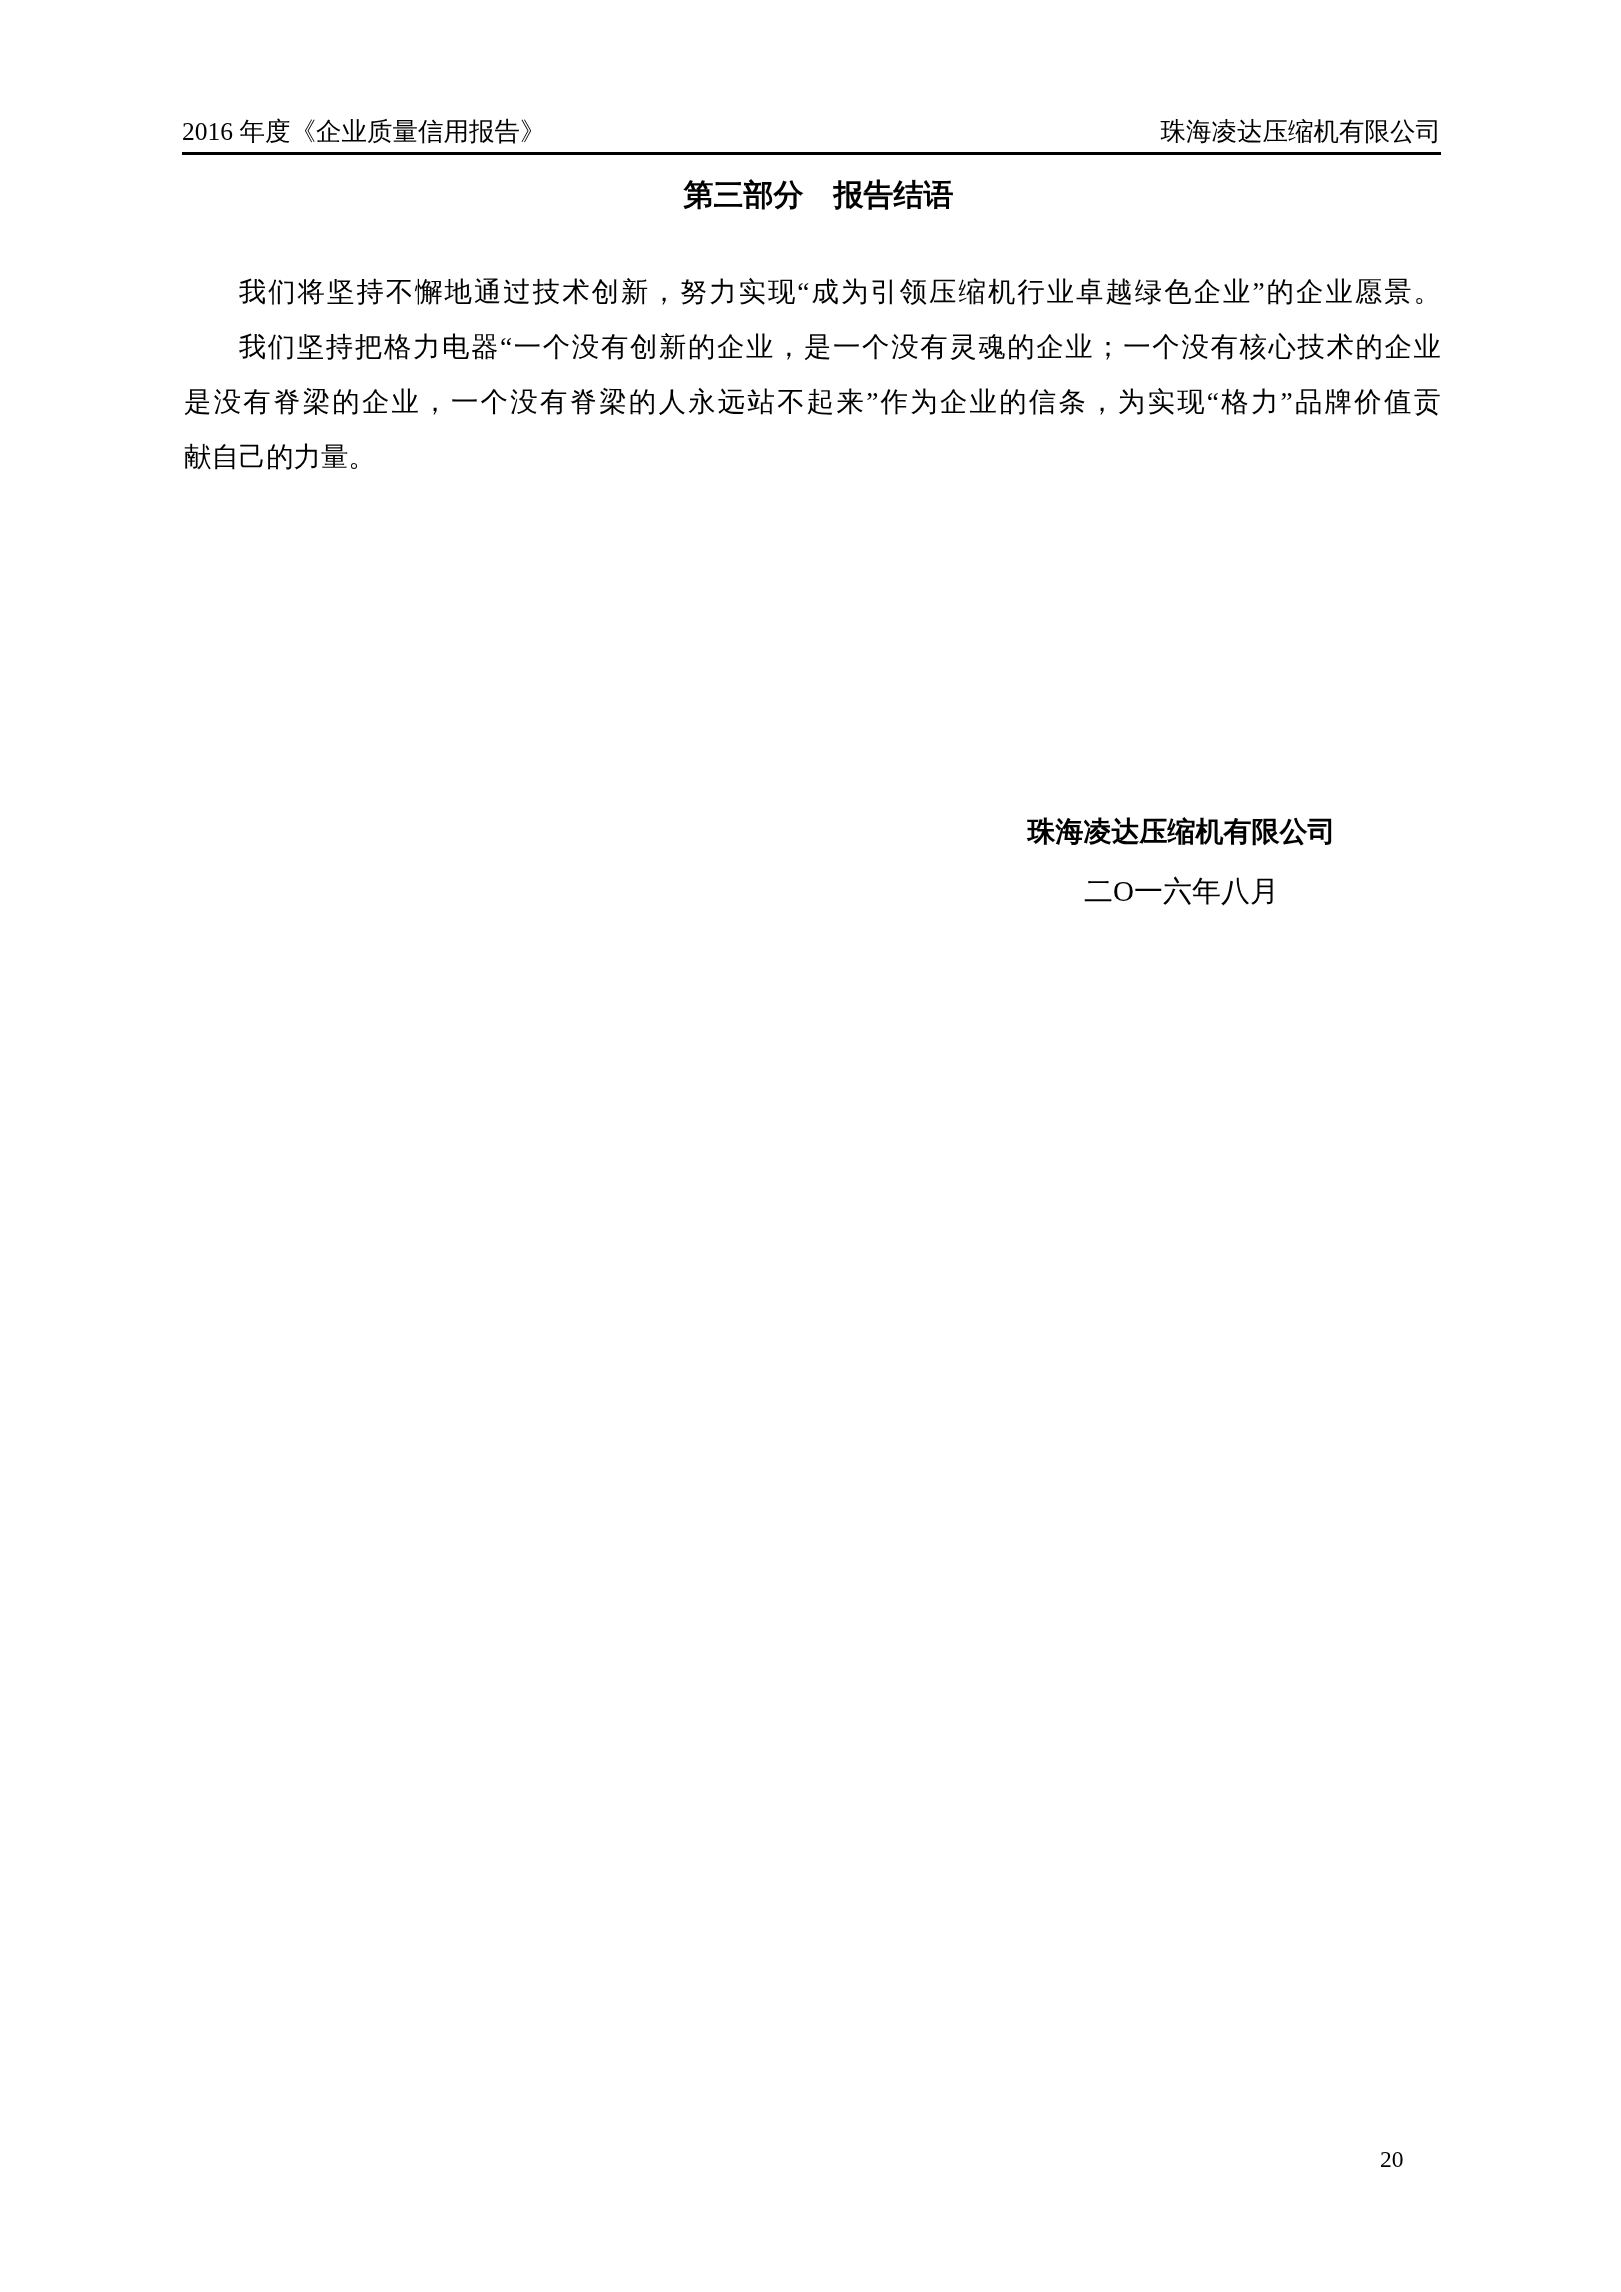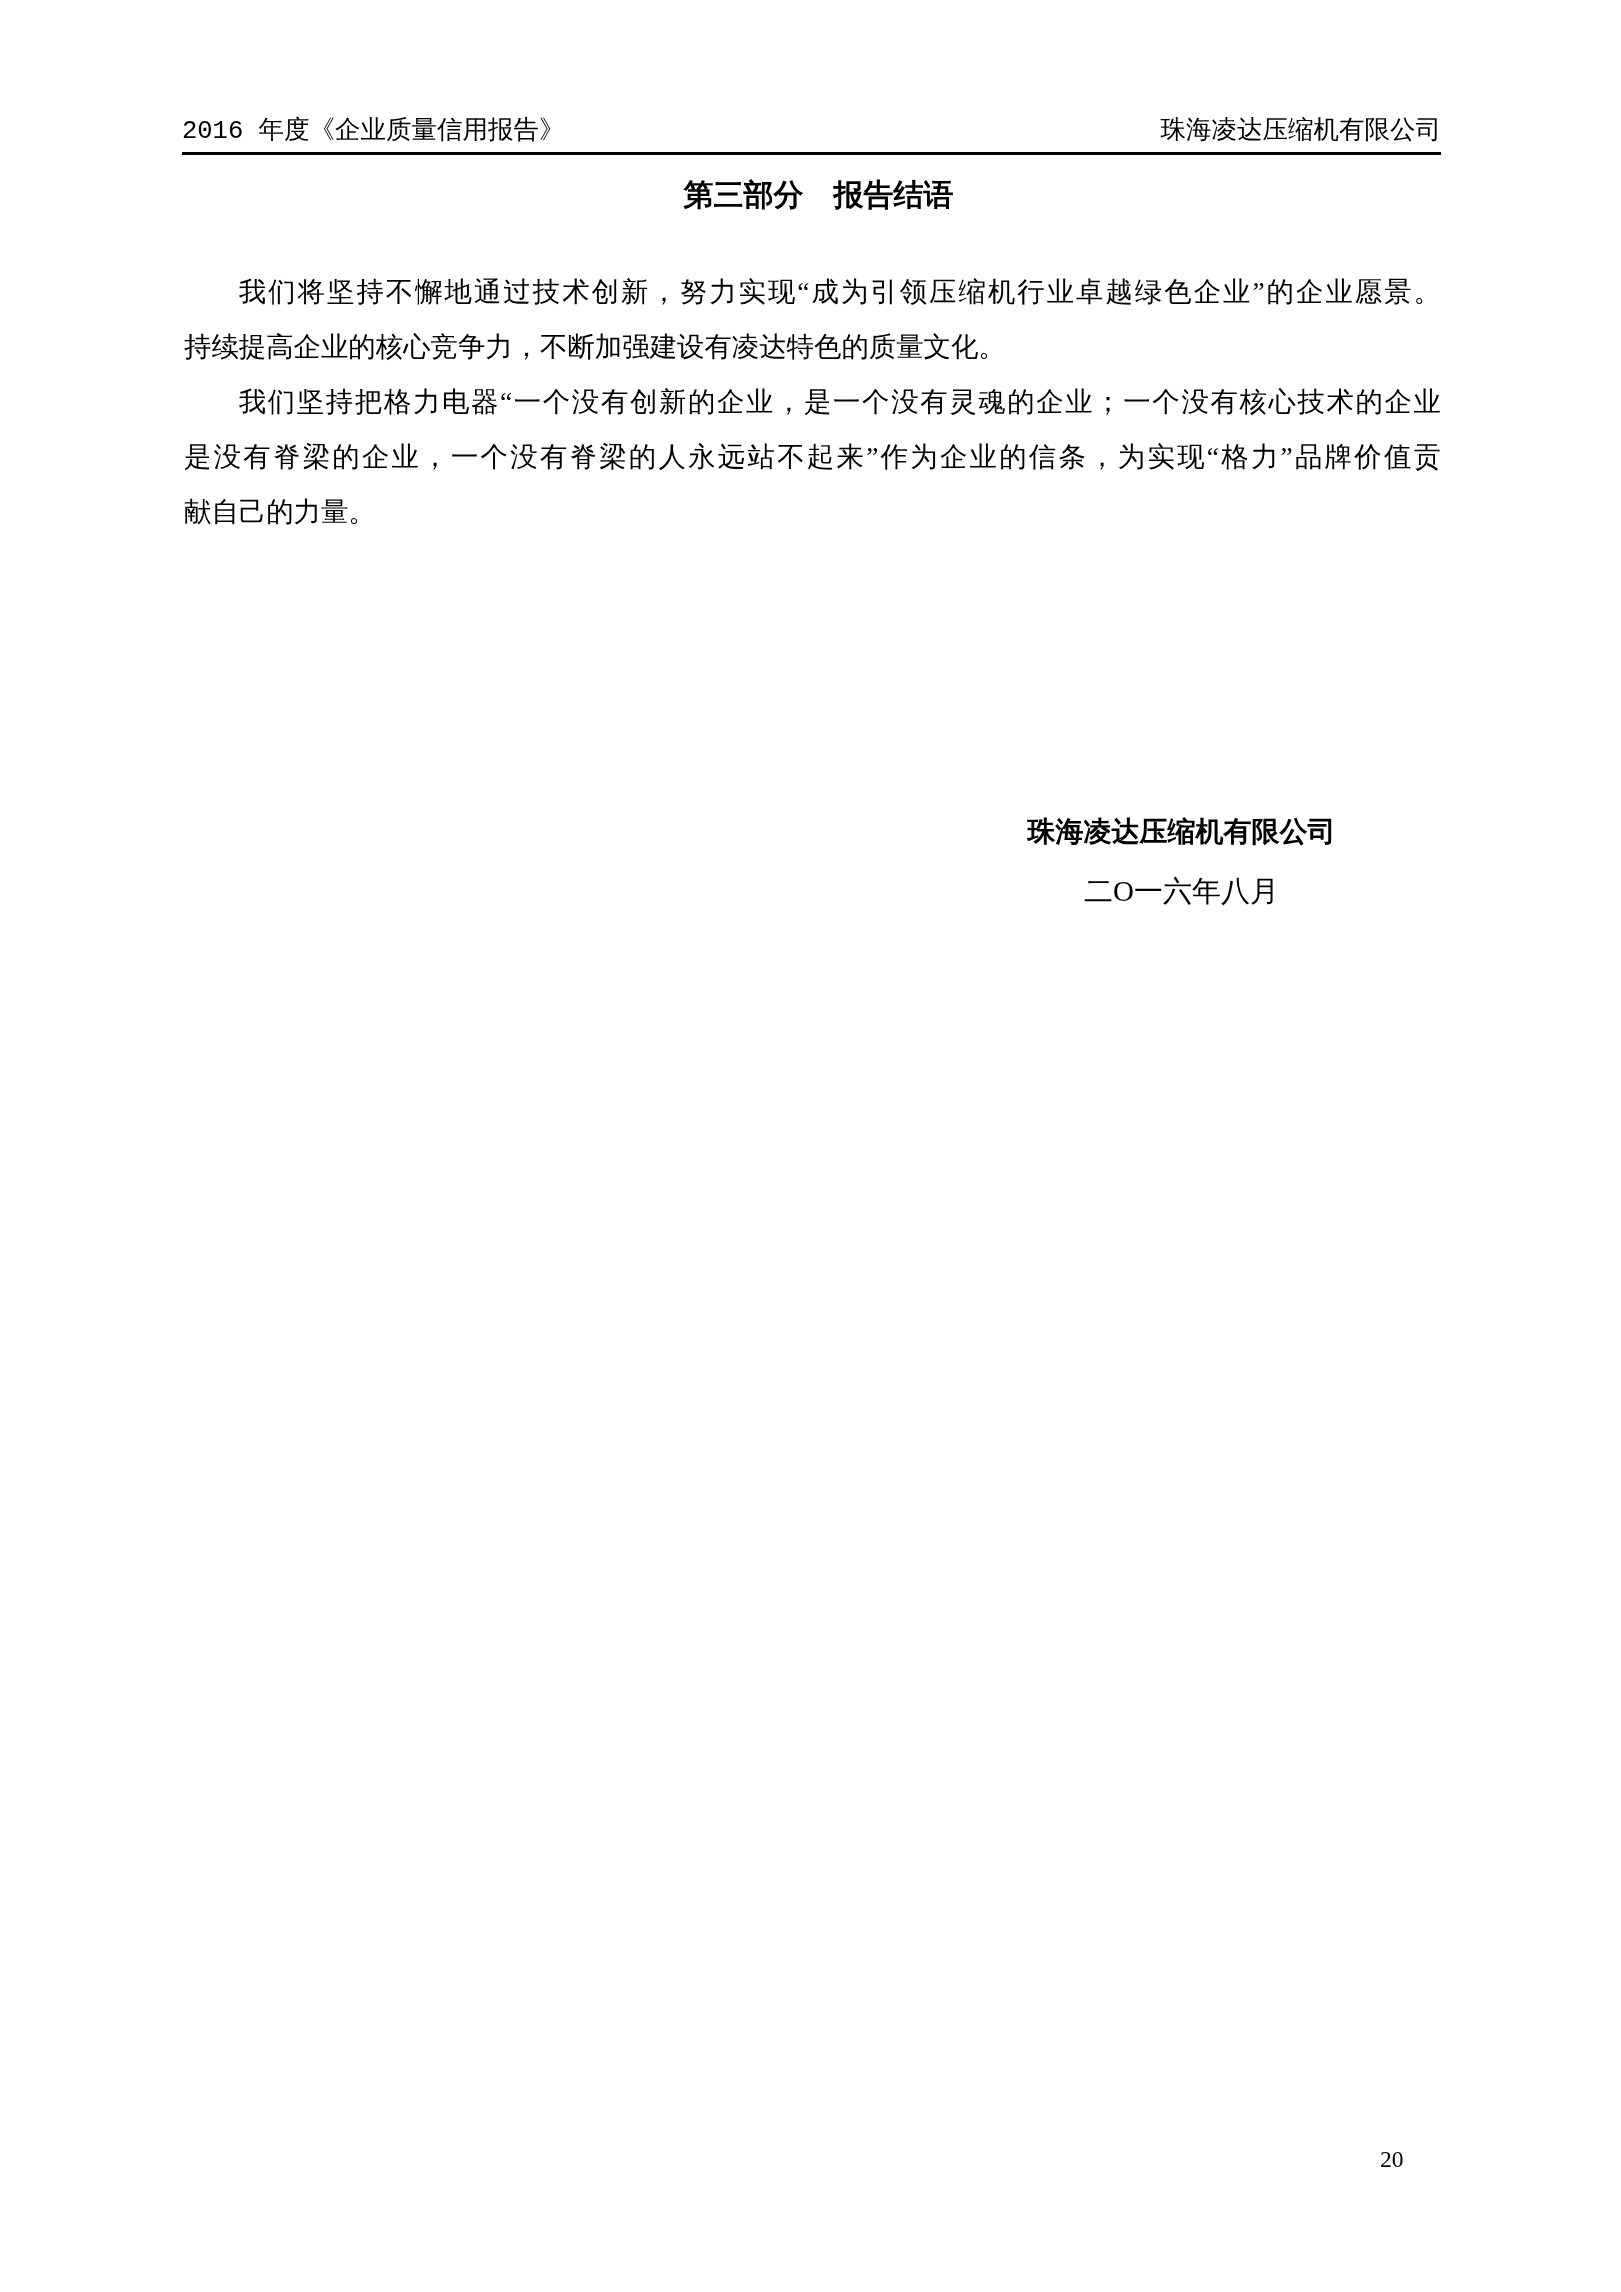--- a/index.html
+++ b/index.html
@@ -17,21 +17,20 @@
     left: 182px;
     top: 117px;
     width: 1259px;
     display: flex;
     justify-content: space-between;
     align-items: baseline;
     font-size: 25.5px;
     line-height: 29px;
     padding-bottom: 5.9px;
     border-bottom: 3.9px solid #000000;
-    font-family: Liberation Mono, monospace;
   }
   .section-title {
     position: absolute;
     left: 0;
     top: 167px;
     width: 100%;
     margin: 8px;
     text-align: center;
     font-size: 30px;
     font-weight: 700;
@@ -88,21 +87,20 @@
 
   <header class="page-header">
     <span>2016 年度《企业质量信用报告》</span>
     <span>珠海凌达压缩机有限公司</span>
   </header>
 
   <h1 class="section-title">第三部分　报告结语</h1>
 
   <main class="body-text">
     <div class="line indent flush">我们将坚持不懈地通过技术创新，努力实现“成为引领压缩机行业卓越绿色企业”的企业愿景。</div>
-    <div class="line">持续提高企业的核心竞争力，不断加强建设有凌达特色的质量文化。</div>
     <div class="line indent flush">我们坚持把格力电器“一个没有创新的企业，是一个没有灵魂的企业；一个没有核心技术的企业</div>
     <div class="line flush">是没有脊梁的企业，一个没有脊梁的人永远站不起来”作为企业的信条，为实现“格力”品牌价值贡</div>
     <div class="line">献自己的力量。</div>
   </main>
 
   <div class="signature">
     <div class="sig-company">珠海凌达压缩机有限公司</div>
     <div class="sig-date">二O一六年八月</div>
   </div>
 

